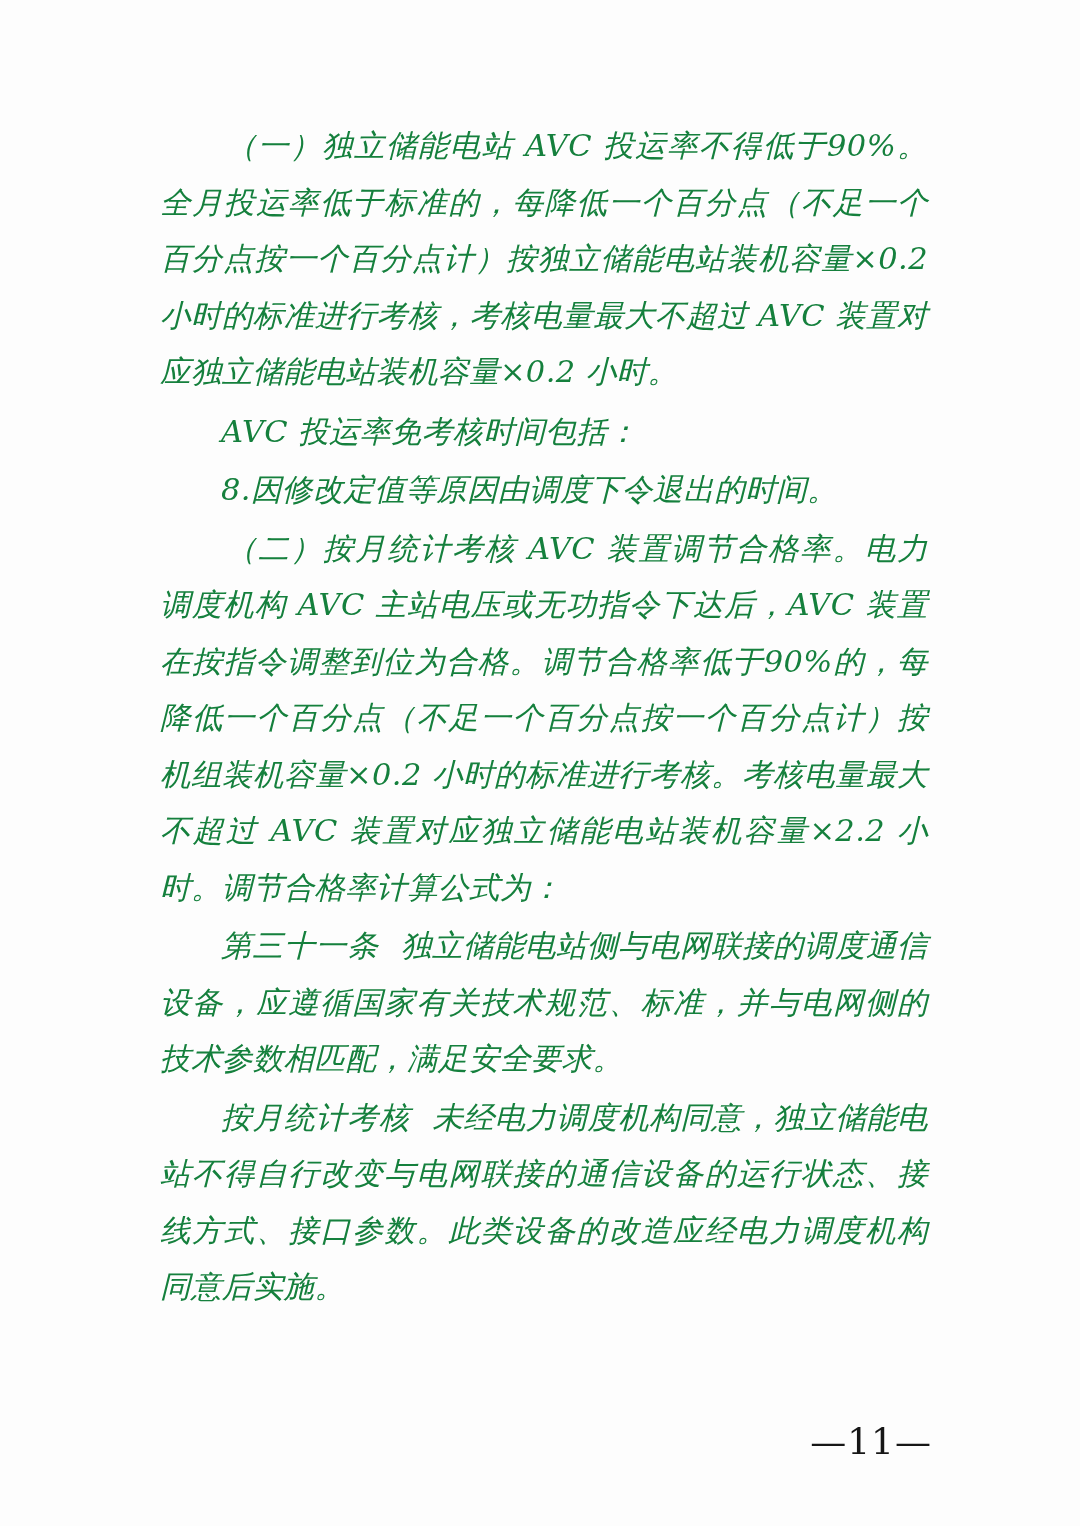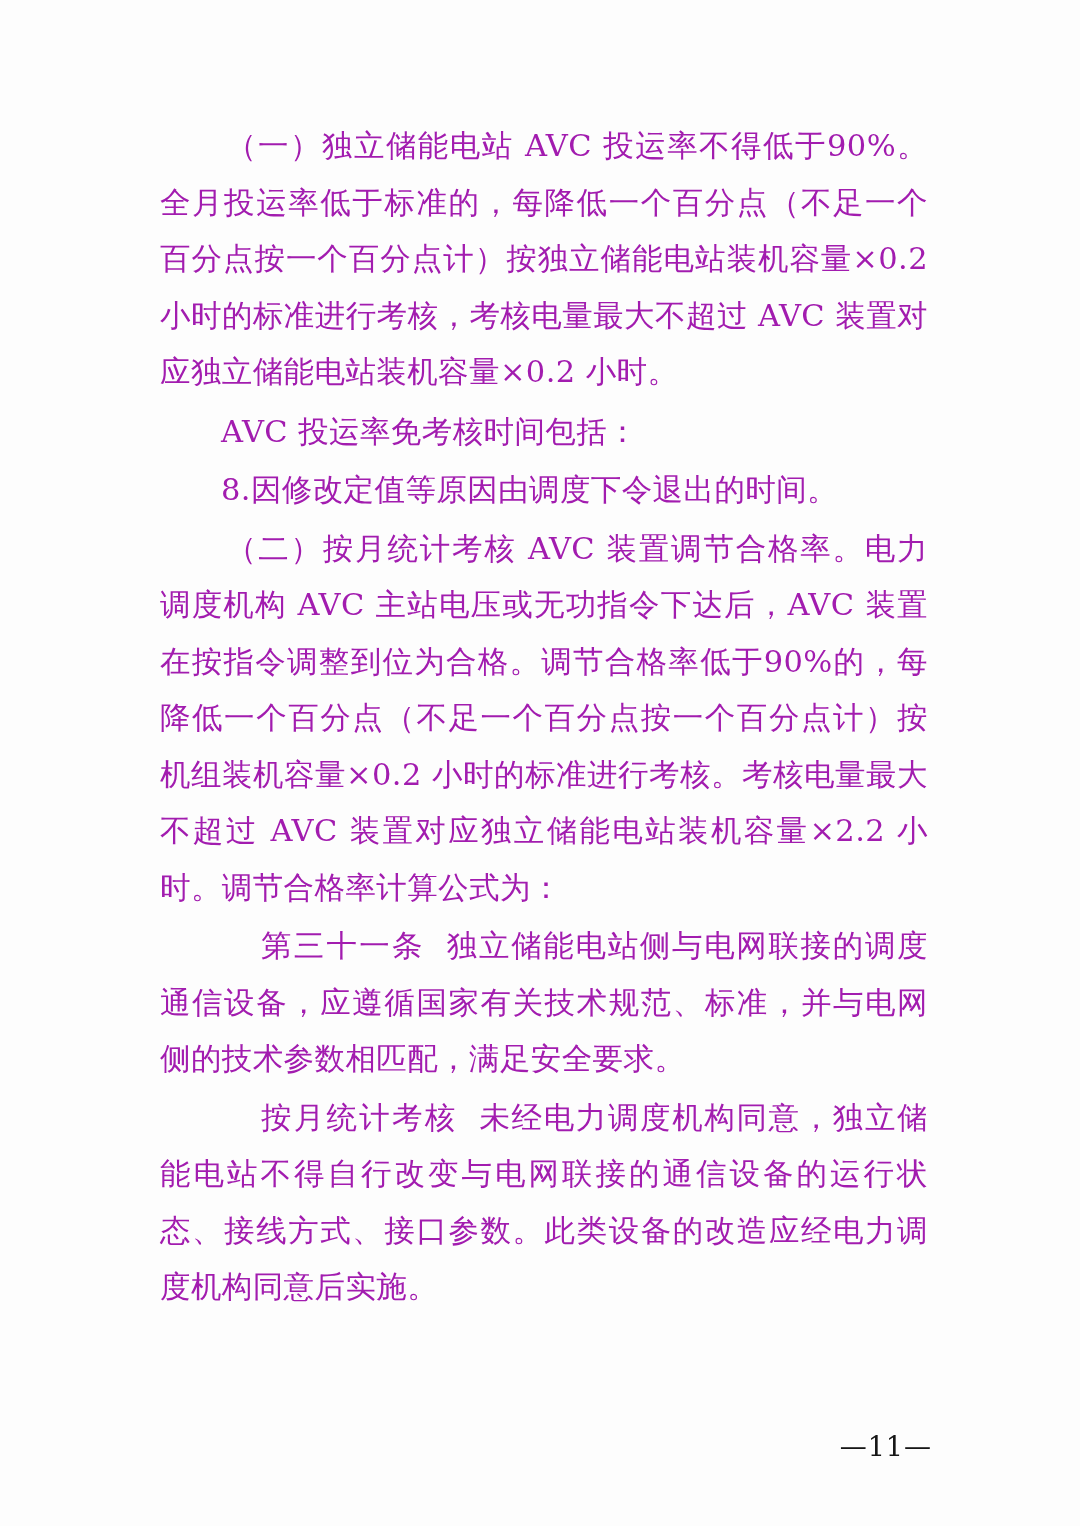--- a/index.html
+++ b/index.html
@@ -22,41 +22,41 @@
     top: 118px;
     width: 768px;
   }
   p {
     margin: 0 0 2px 0;
     font-size: 30.5px;
     line-height: 56.5px;
     text-align: justify;
     text-justify: inter-ideograph;
     letter-spacing: 0.4px;
-    color: #a21caf;
+    color: #15803d;
+    font-style: italic;
   }
   p.indent {
     text-indent: 61px;
   }
   p.indent-wide {
     text-indent: 66px;
   }
   .artnum {
     font-weight: normal;
     letter-spacing: 1px;
-    margin-left: 40px;
   }
   .gap-after {
     margin-bottom: 3px;
   }
   .pagenum {
     position: absolute;
     right: 148px;
     bottom: 64px;
-    font-size: 27px;
+    font-size: 36px;
     letter-spacing: 1px;
     color: #161616;
     font-family: "DejaVu Serif", "Liberation Serif", serif;
   }
 </style>
 </head>
 <body>
 
 <div class="page">
   <div class="body-area">

